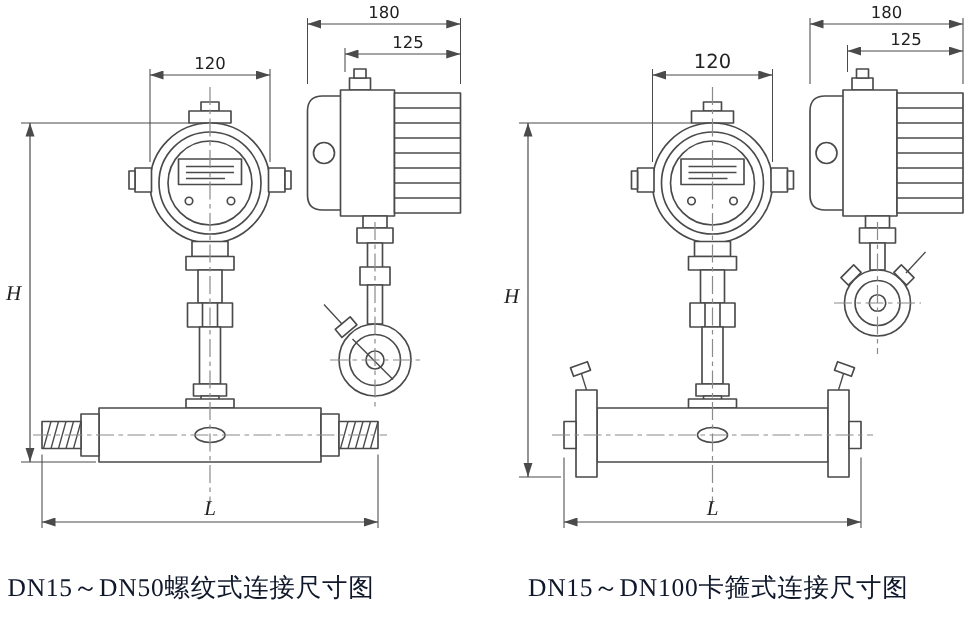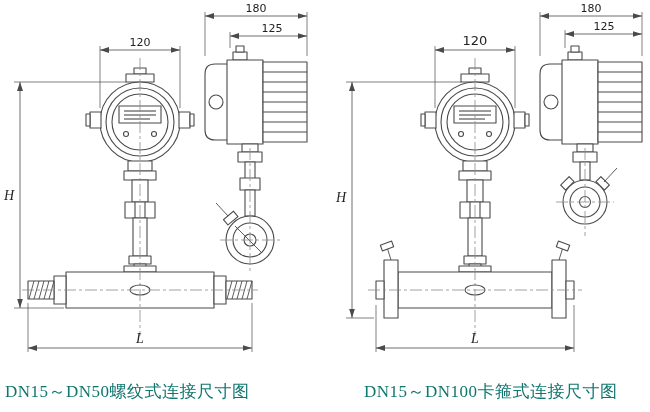--- a/index.html
+++ b/index.html
@@ -9,23 +9,23 @@
   .part{fill:#ffffff;stroke:#4a4a4a;stroke-width:1.1;stroke-linejoin:round;}
   .part line{fill:none;}
   .detail{fill:none;stroke:#4a4a4a;stroke-width:0.9;}
   .centerline{fill:none;stroke:#8a8a8a;stroke-width:0.8;stroke-dasharray:12 3 3 3;}
   .ext{stroke:#4a4a4a;stroke-width:0.7;fill:none;}
   .dimline{stroke:#4a4a4a;stroke-width:0.8;fill:none;}
   .dimtext{fill:#222222;font-family:"DejaVu Sans",sans-serif;font-size:11px;text-anchor:middle;}
   .dimtext-lg{font-size:13px;}
   .dimletter{fill:#222222;font-family:"Liberation Serif",serif;font-size:14px;font-style:italic;text-anchor:middle;}
   .caption{position:absolute;top:380px;font-family:"Liberation Serif",serif;font-size:17px;
-           color:#0f766e;white-space:nowrap;letter-spacing:0.5px;}
+           color:#0f172a;white-space:nowrap;letter-spacing:0.5px;}
   .caption-left{left:5px;}
-  .caption-right{left:364px;}
+  .caption-right{left:352px;}
 </style>
 </head>
 <body>
 
 <div class="canvas">
   <svg width="650" height="412" viewBox="0 0 650 412">
     <defs>
       <marker id="arr-e" orient="auto" markerUnits="userSpaceOnUse" markerWidth="10" markerHeight="7" refX="9.5" refY="3">
         <path d="M0,0 L9.5,3 L0,6 Z" fill="#4a4a4a"></path>
       </marker>

